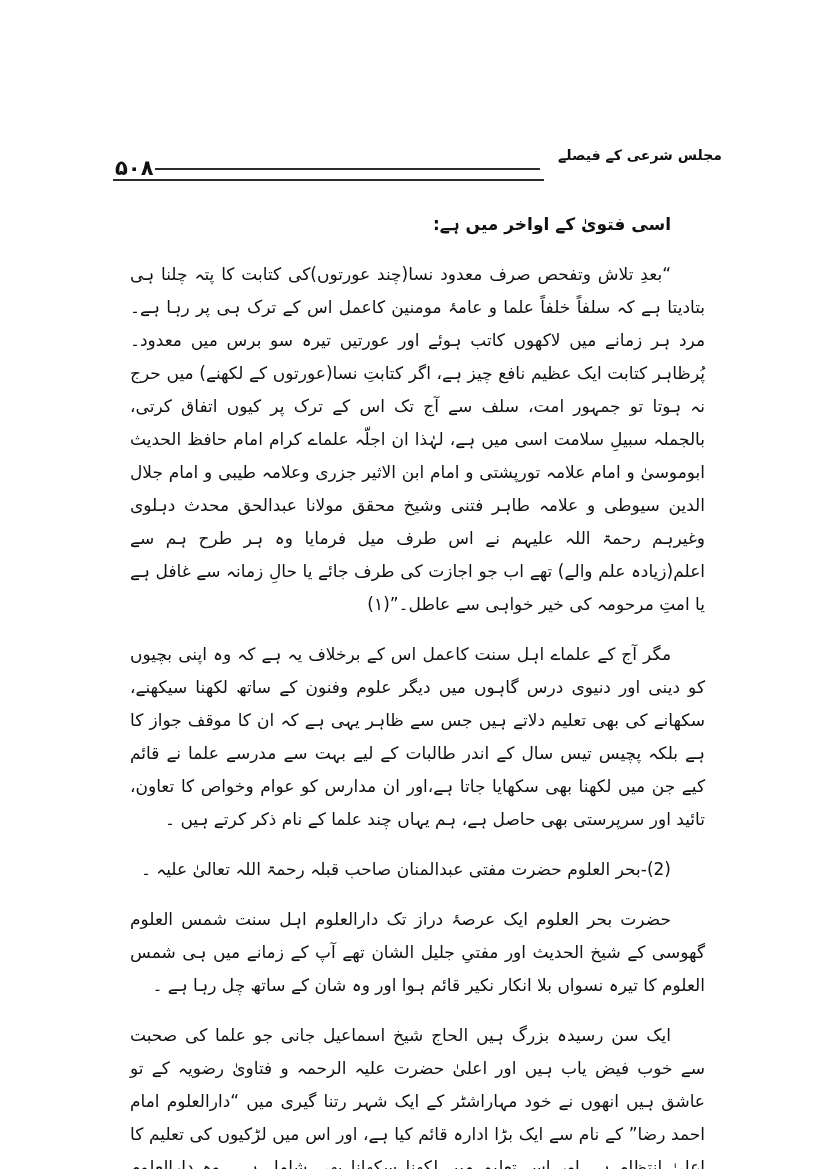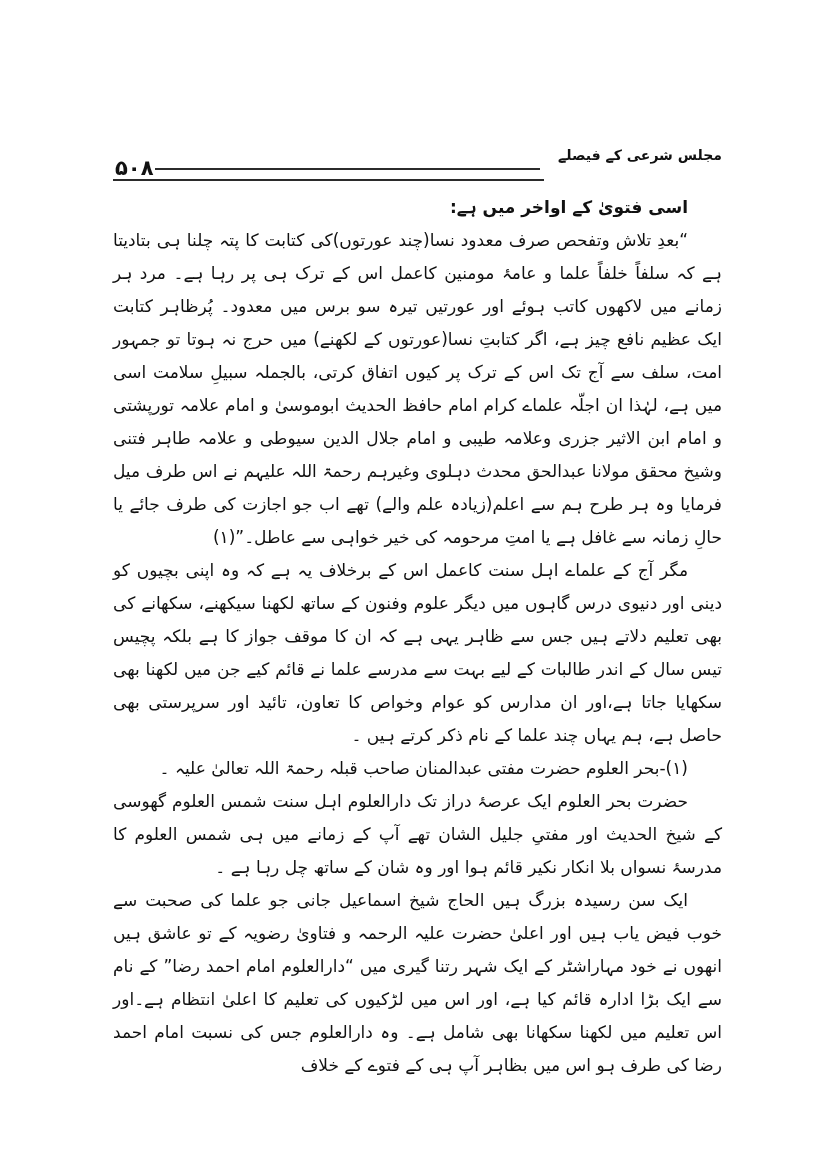--- a/index.html
+++ b/index.html
@@ -63,21 +63,21 @@
   }
   
   .body-text {
     direction: rtl;
     text-align: justify;
     font-size: 17px;
     line-height: 33px;
     flex: 0 1 auto;
   }
   .para {
-    margin: 0;
+    margin: 17px;
     text-indent: 34px; 
   }
   .para.intro {
     font-weight: bold;
   }
   .para.item {
     text-indent: 34px;
   }
 </style>
 </head>
@@ -89,18 +89,18 @@
     <h1 class="running-head">مجلس شرعی کے فیصلے</h1>
     <div class="rule rule-top"></div>
     <div class="rule rule-bottom"></div>
     <div class="page-number">۵۰۸</div>
   </header>
 
   <main class="body-text">
     <p class="para intro">اسی فتویٰ کے اواخر میں ہے:</p>
     <p class="para quote">“بعدِ تلاش وتفحص صرف معدود نسا(چند عورتوں)کی کتابت کا پتہ چلنا ہی بتادیتا ہے کہ سلفاً خلفاً علما و عامۂ مومنین کاعمل اس کے ترک ہی پر رہا ہے۔ مرد ہر زمانے میں لاکھوں کاتب ہوئے اور عورتیں تیرہ سو برس میں معدود۔ پُرظاہر کتابت ایک عظیم نافع چیز ہے، اگر کتابتِ نسا(عورتوں کے لکھنے) میں حرج نہ ہوتا تو جمہور امت، سلف سے آج تک اس کے ترک پر کیوں اتفاق کرتی، بالجملہ سبیلِ سلامت اسی میں ہے، لہٰذا ان اجلّہ علماے کرام امام حافظ الحدیث ابوموسیٰ و امام علامہ تورپشتی و امام ابن الاثیر جزری وعلامہ طیبی و امام جلال الدین سیوطی و علامہ طاہر فتنی وشیخ محقق مولانا عبدالحق محدث دہلوی وغیرہم رحمۃ اللہ علیہم نے اس طرف میل فرمایا وہ ہر طرح ہم سے اعلم(زیادہ علم والے) تھے اب جو اجازت کی طرف جائے یا حالِ زمانہ سے غافل ہے یا امتِ مرحومہ کی خیر خواہی سے عاطل۔”(۱)</p>
     <p class="para">مگر آج کے علماے اہل سنت کاعمل اس کے برخلاف یہ ہے کہ وہ اپنی بچیوں کو دینی اور دنیوی درس گاہوں میں دیگر علوم وفنون کے ساتھ لکھنا سیکھنے، سکھانے کی بھی تعلیم دلاتے ہیں جس سے ظاہر یہی ہے کہ ان کا موقف جواز کا ہے بلکہ پچیس تیس سال کے اندر طالبات کے لیے بہت سے مدرسے علما نے قائم کیے جن میں لکھنا بھی سکھایا جاتا ہے،اور ان مدارس کو عوام وخواص کا تعاون، تائید اور سرپرستی بھی حاصل ہے، ہم یہاں چند علما کے نام ذکر کرتے ہیں ۔</p>
-    <p class="para item">(۱)-بحر العلوم حضرت مفتی عبدالمنان صاحب قبلہ رحمۃ اللہ تعالیٰ علیہ ۔</p>
-    <p class="para">حضرت بحر العلوم ایک عرصۂ دراز تک دارالعلوم اہل سنت شمس العلوم گھوسی کے شیخ الحدیث اور مفتیِ جلیل الشان تھے آپ کے زمانے میں ہی شمس العلوم کا مدرسۂ نسواں بلا انکار نکیر قائم ہوا اور وہ شان کے ساتھ چل رہا ہے ۔</p>
+    <p class="para item">(2)-بحر العلوم حضرت مفتی عبدالمنان صاحب قبلہ رحمۃ اللہ تعالیٰ علیہ ۔</p>
+    <p class="para">حضرت بحر العلوم ایک عرصۂ دراز تک دارالعلوم اہل سنت شمس العلوم گھوسی کے شیخ الحدیث اور مفتیِ جلیل الشان تھے آپ کے زمانے میں ہی شمس العلوم کا تیرہ نسواں بلا انکار نکیر قائم ہوا اور وہ شان کے ساتھ چل رہا ہے ۔</p>
     <p class="para">ایک سن رسیدہ بزرگ ہیں الحاج شیخ اسماعیل جانی جو علما کی صحبت سے خوب فیض یاب ہیں اور اعلیٰ حضرت علیہ الرحمہ و فتاویٰ رضویہ کے تو عاشق ہیں انھوں نے خود مہاراشٹر کے ایک شہر رتنا گیری میں “دارالعلوم امام احمد رضا” کے نام سے ایک بڑا ادارہ قائم کیا ہے، اور اس میں لڑکیوں کی تعلیم کا اعلیٰ انتظام ہے۔اور اس تعلیم میں لکھنا سکھانا بھی شامل ہے۔ وہ دارالعلوم جس کی نسبت امام احمد رضا کی طرف ہو اس میں بظاہر آپ ہی کے فتوے کے خلاف</p>
   </main>
 
 </div>
 
 </body></html>

